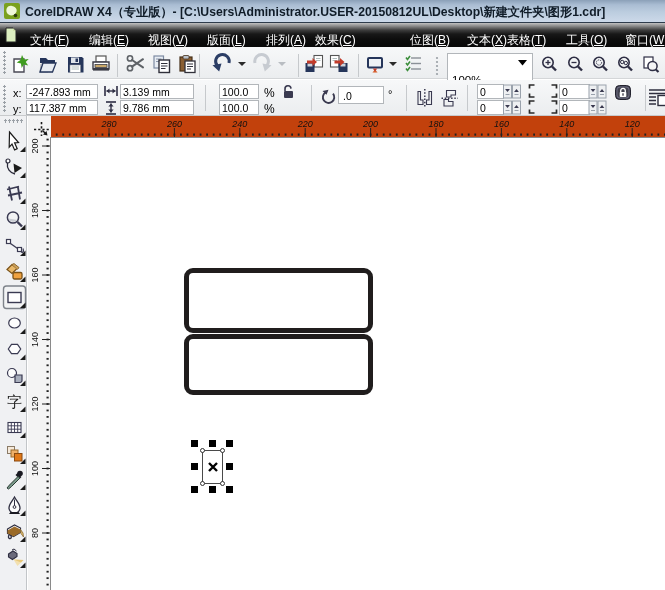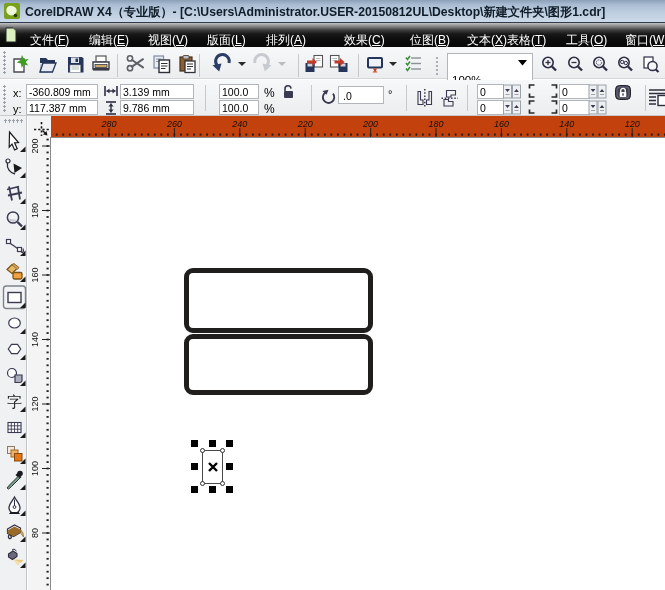--- a/index.html
+++ b/index.html
@@ -61,21 +61,21 @@
 <div class="abs" id="menubar">
   <svg class="abs" style="left:4px;top:4px" width="14" height="17" viewBox="0 0 14 17">
     <path d="M2 1 h7 l3 3 v11 h-10 z" fill="#dcefc0" stroke="#222" stroke-width="1"></path>
     <path d="M9 1 l3 3 h-3 z" fill="#cfe0a8"></path>
   </svg>
   <div class="menuitem" style="left:30px">文件(<u>F</u>)</div>
   <div class="menuitem" style="left:89px">编辑(<u>E</u>)</div>
   <div class="menuitem" style="left:148px">视图(<u>V</u>)</div>
   <div class="menuitem" style="left:207px">版面(<u>L</u>)</div>
   <div class="menuitem" style="left:266px">排列(<u>A</u>)</div>
-  <div class="menuitem" style="left:344px">效果(<u>C</u>)</div>
+  <div class="menuitem" style="left:315px">效果(<u>C</u>)</div>
   <div class="menuitem" style="left:410px">位图(<u>B</u>)</div>
   <div class="menuitem" style="left:467px">文本(<u>X</u>)</div>
   <div class="menuitem" style="left:507px">表格(<u>T</u>)</div>
   <div class="menuitem" style="left:566px">工具(<u>O</u>)</div>
   <div class="menuitem" style="left:625px">窗口(<u>W</u></div>
 </div>
 
 <div class="abs" id="toolbar">
   <div class="grip" style="left:3px;top:4px;height:24px"></div>
   <svg class="abs" style="left:0;top:1.5px" width="665" height="32" viewBox="0 0 665 32" id="tbicons">
@@ -231,21 +231,21 @@
     <svg style="position:absolute;right:5px;top:6px" width="9" height="6">
         <path d="M0 0 h9 l-4.5 5.5 z" fill="#000"></path>
       </svg>
   </div>
 </div>
 
 <div class="abs" id="propbar">
   <div class="grip" style="left:3px;top:5px;height:27px"></div>
   <div class="lbl" style="left:13px;top:7px">x:</div>
   <div class="lbl" style="left:13px;top:23px">y:</div>
-  <div class="field" style="left:26px;top:4px;width:72px;height:15px">-360.809 mm</div>
+  <div class="field" style="left:26px;top:4px;width:72px;height:15px">-247.893 mm</div>
   <div class="field" style="left:26px;top:20px;width:72px;height:15px">117.387 mm</div>
   <div class="field" style="left:120px;top:4px;width:74px;height:15px">3.139 mm</div>
   <div class="field" style="left:120px;top:20px;width:74px;height:15px">9.786 mm</div>
   <div class="field" style="left:219px;top:4px;width:40px;height:15px">100.0</div>
   <div class="field" style="left:219px;top:20px;width:40px;height:15px">100.0</div>
   <div class="lbl" style="left:264px;top:6px;font-size:12px">%</div>
   <div class="lbl" style="left:264px;top:22px;font-size:12px">%</div>
   <div class="field" style="left:338px;top:6px;width:46px;height:18px;padding:3px 4px">.0</div>
   <div class="lbl" style="left:388px;top:8px">°</div>
   <div class="field" style="left:477px;top:4px;width:27px;height:15px">0</div>

